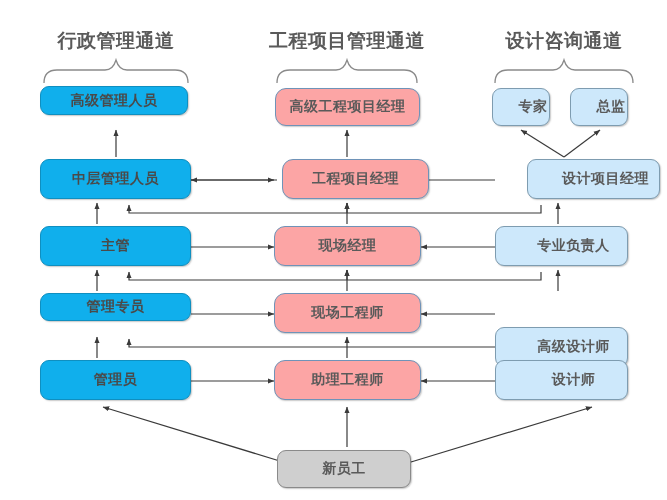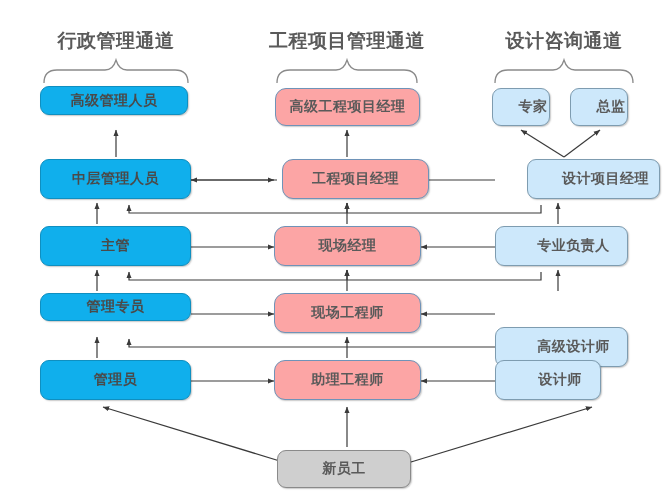--- a/index.html
+++ b/index.html
@@ -119,15 +119,15 @@
 <div class="node eng" style="left:282px;top:159px;width:147px;height:40px;">工程项目经理</div>
 <div class="node eng" style="left:274px;top:226px;width:147px;height:40px;">现场经理</div>
 <div class="node eng" style="left:274px;top:293px;width:147px;height:40px;">现场工程师</div>
 <div class="node eng" style="left:274px;top:360px;width:147px;height:40px;">助理工程师</div>
 
 <div class="node design" style="left:492px;top:88px;width:58px;height:38px;">专家</div>
 <div class="node design" style="left:570px;top:88px;width:58px;height:38px;">总监</div>
 <div class="node design" style="left:495px;top:159px;width:133px;height:40px;margin-left:32px;">设计项目经理</div>
 <div class="node design" style="left:495px;top:226px;width:133px;height:40px;text-align:center;">专业负责人</div>
 <div class="node design" style="left:495px;top:293px;width:133px;height:40px;margin-top:34px;">高级设计师</div>
-<div class="node design" style="left:495px;top:360px;width:106px;height:40px;">设计师</div>
+<div class="node design" style="left:495px;top:360px;width:133px;height:40px;">设计师</div>
 
 <div class="node entry" style="left:277px;top:450px;width:134px;height:38px;">新员工</div>
 
 </body></html>

